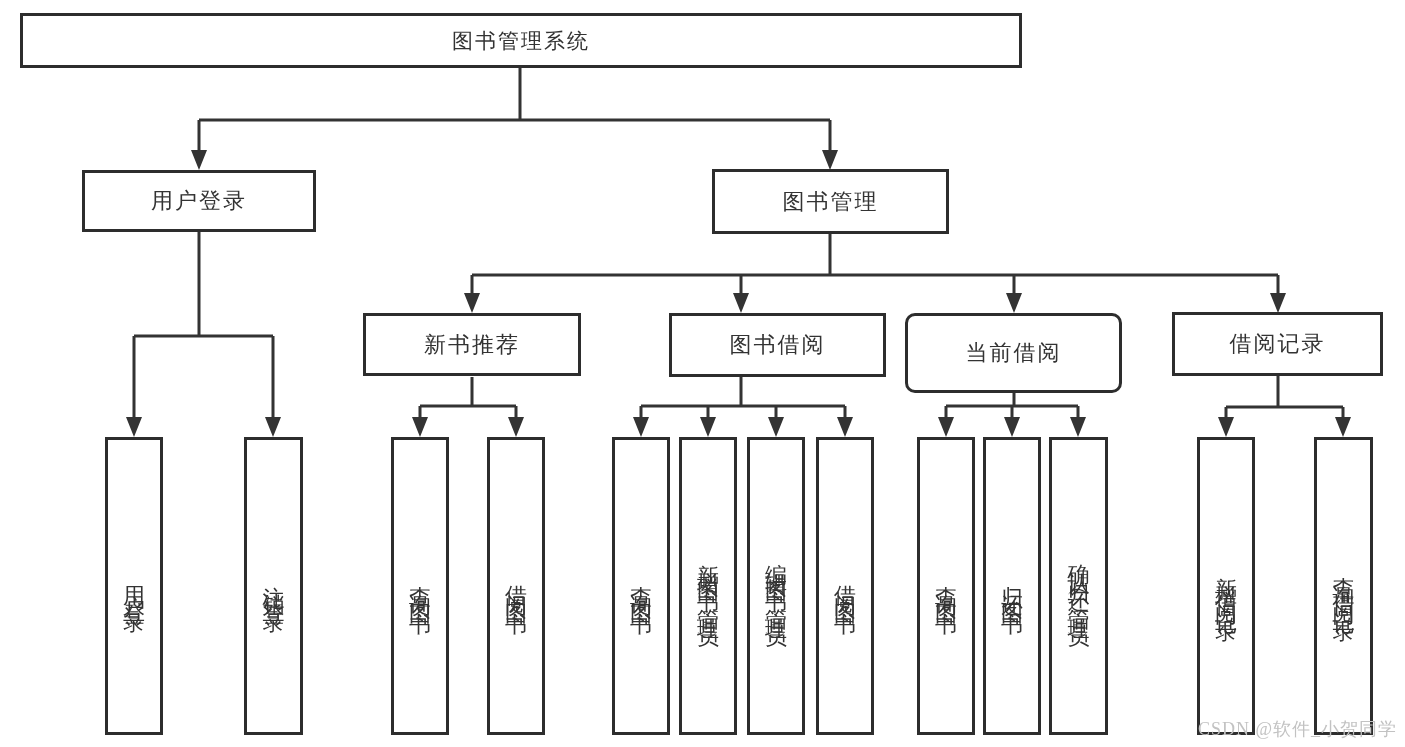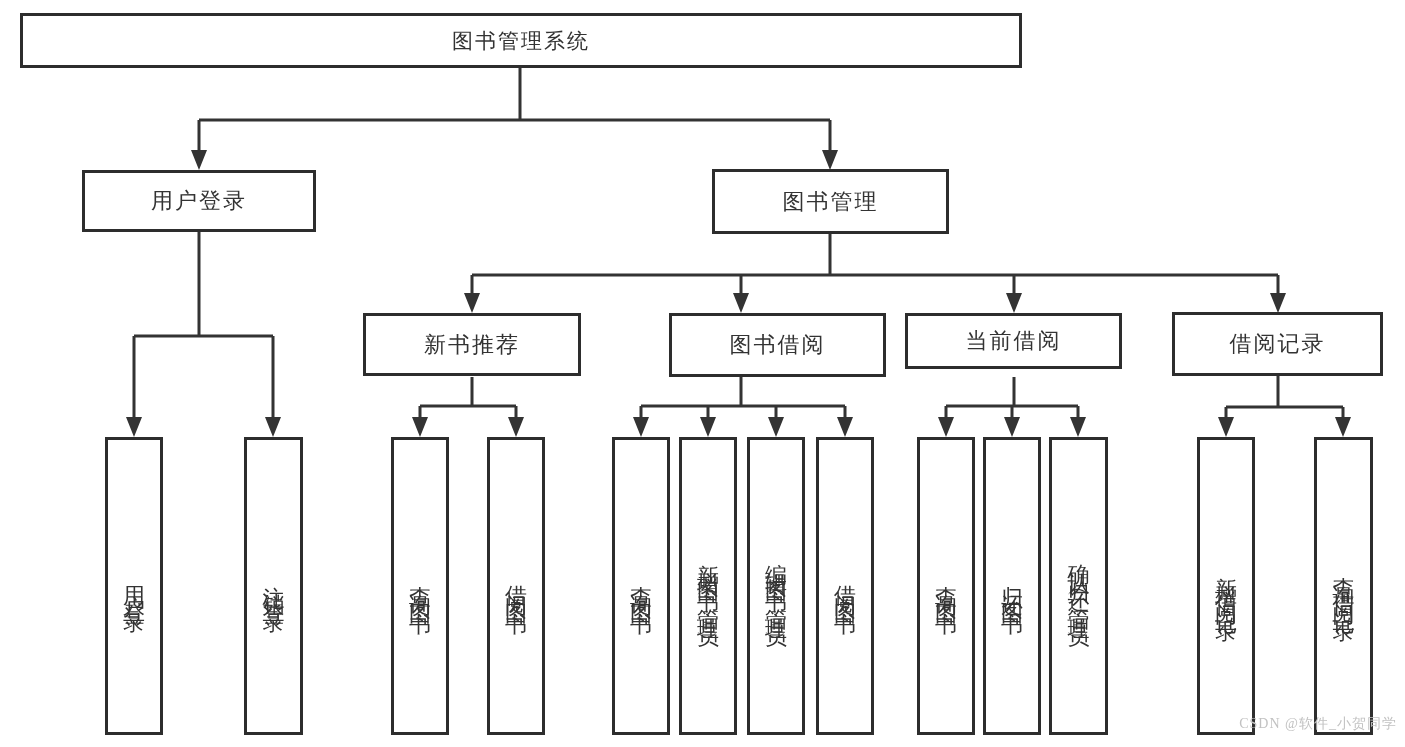--- a/index.html
+++ b/index.html
@@ -43,22 +43,22 @@
   .node .vtext {
     writing-mode: vertical-rl;
     text-orientation: mixed;
     letter-spacing: 9px;
     line-height: 1.1;
     font-size: 22px;
   }
   .watermark {
     position: absolute;
     right: 8px;
-    bottom: 14px;
-    font-size: 14px;
+    bottom: 6px;
+    font-size: 18px;
     letter-spacing: 1px;
     color: var(--wm, #c2c2c2);
     z-index: 3;
     white-space: nowrap;
   }
 </style>
 </head>
 <body>
 
 <div class="canvas">
@@ -130,21 +130,21 @@
   <div class="node" style="left:363px; top:313px; width:218px; height:63px;">
     <span>新书推荐</span>
   </div>
 
   <div class="node" style="left:712px; top:169px; width:237px; height:65px;">
     <span>图书管理</span>
   </div>
   <div class="node" style="left:633px; top:313px; width:217px; height:64px;margin-left:36px;">
     <span>图书借阅</span>
   </div>
-  <div class="node" style="left:905px; top:313px; width:217px; height:56px;">
+  <div class="node" style="left:905px; top:313px; width:217px; height:80px;border-radius:10px;">
     <span>当前借阅</span>
   </div>
   <div class="node" style="left:1172px; top:312px; width:211px; height:64px;">
     <span>借阅记录</span>
   </div>
 
   <div class="node" style="left:105px; top:437px; width:58px; height:298px;">
     <span class="vtext">用户登录</span>
   </div>
   <div class="node" style="left:244px; top:437px; width:59px; height:298px;">

